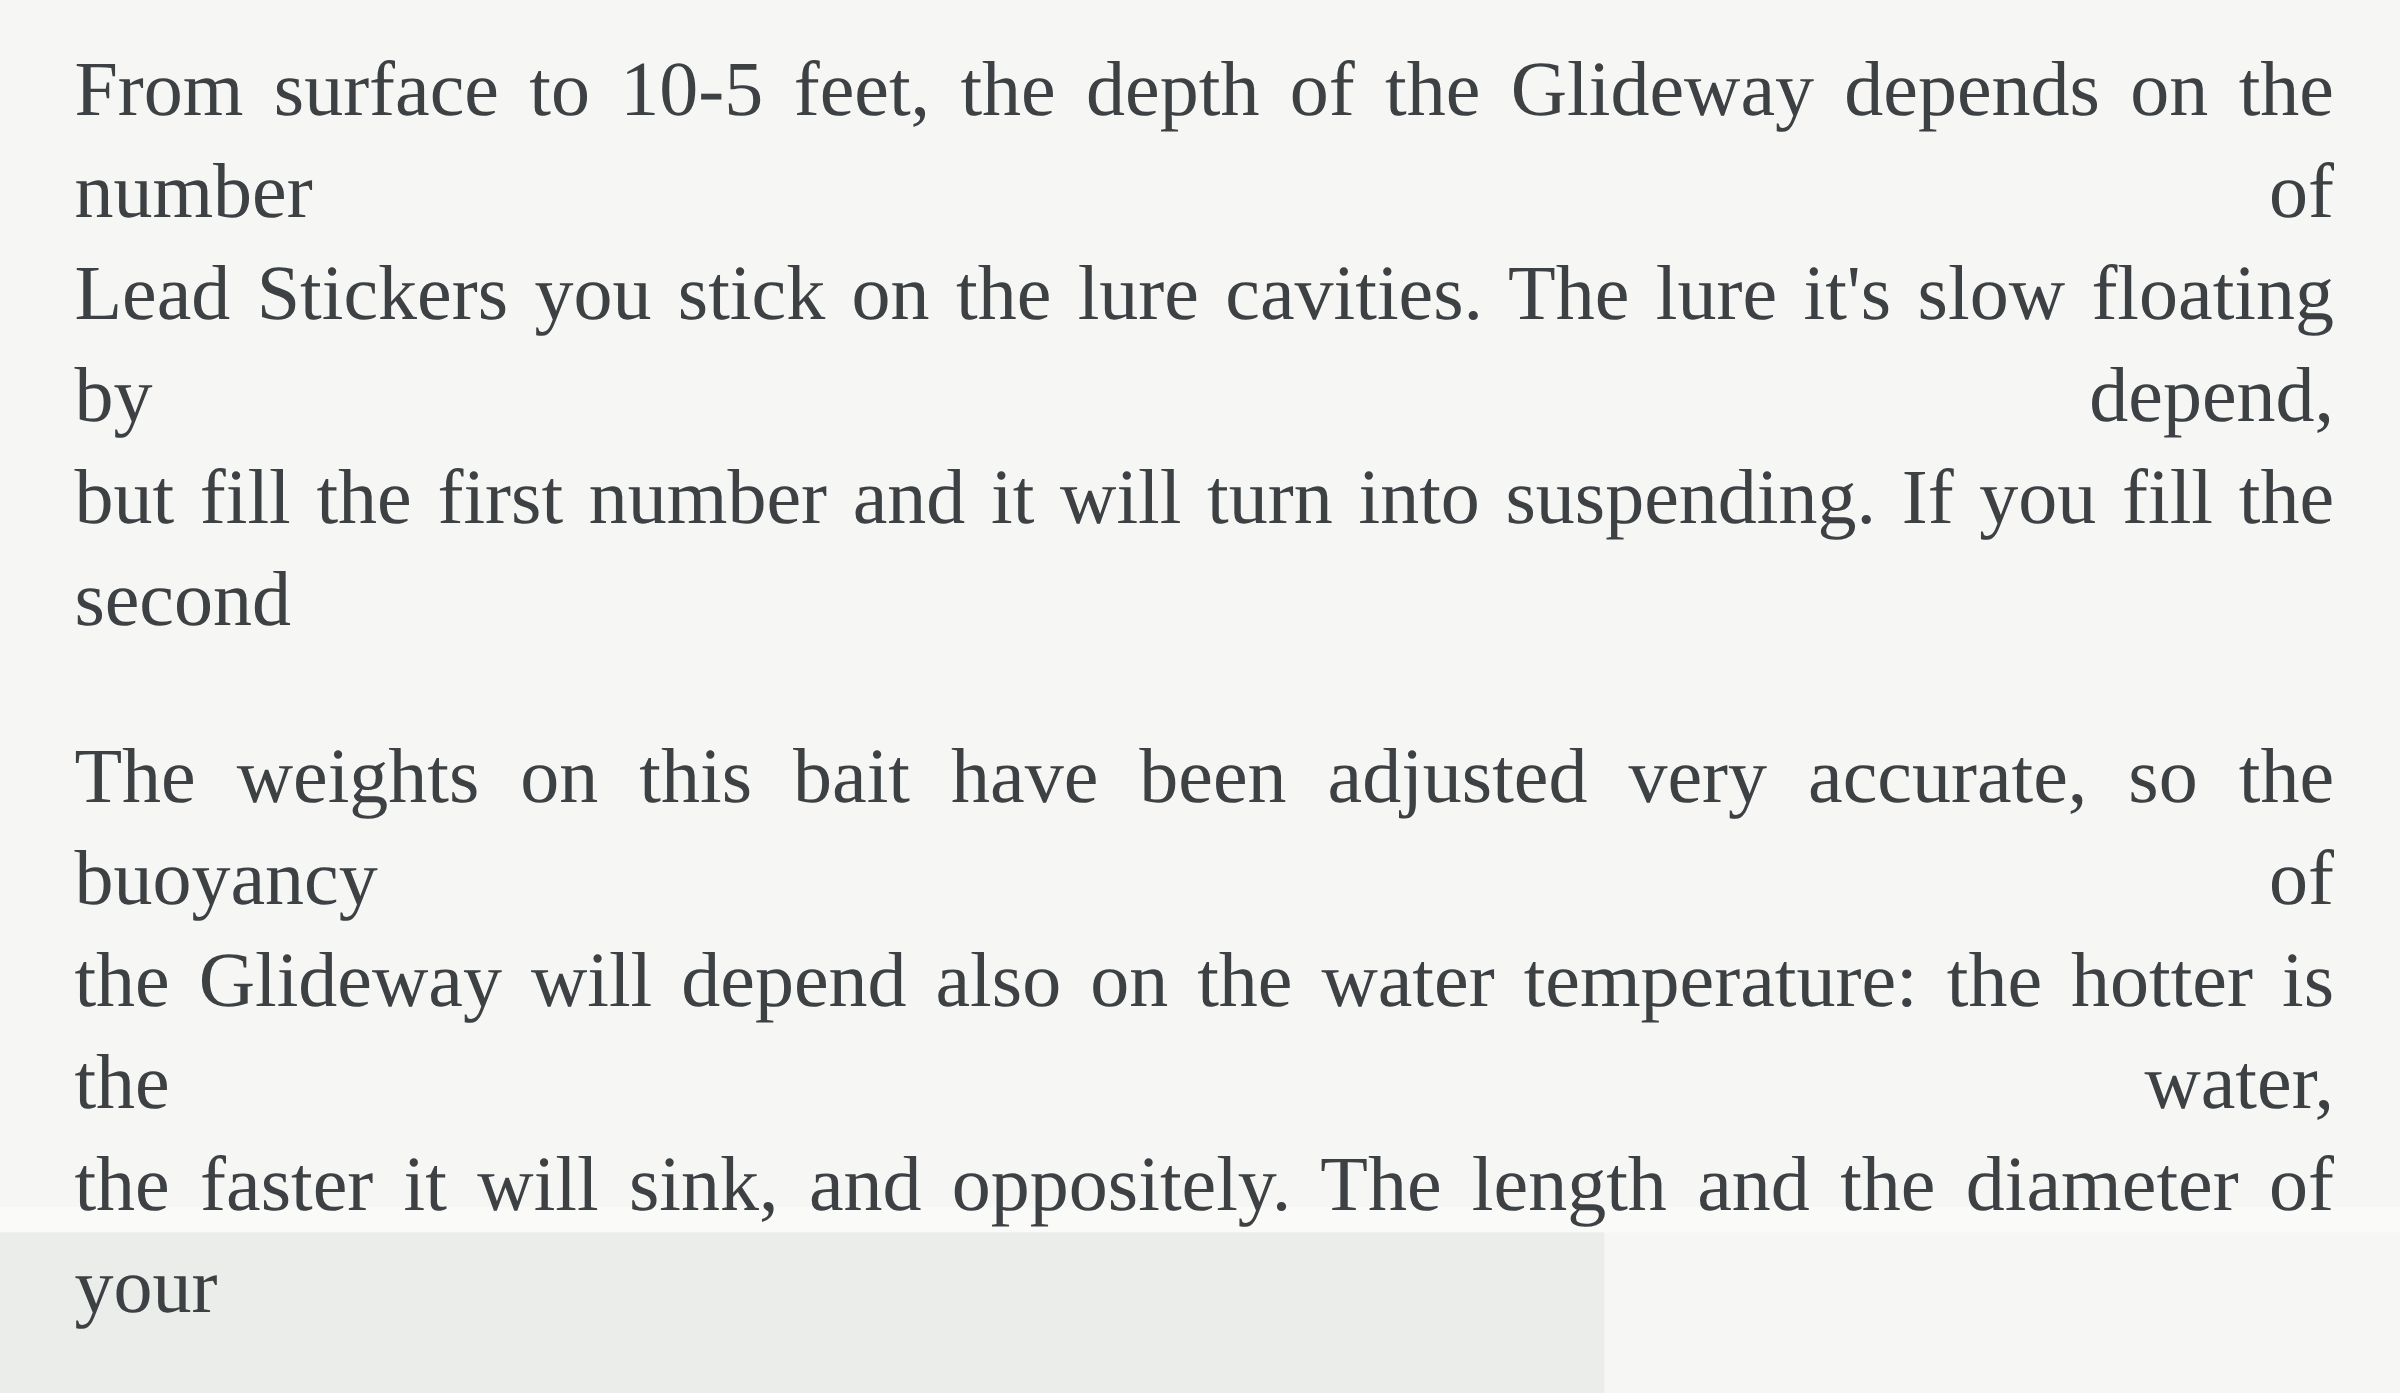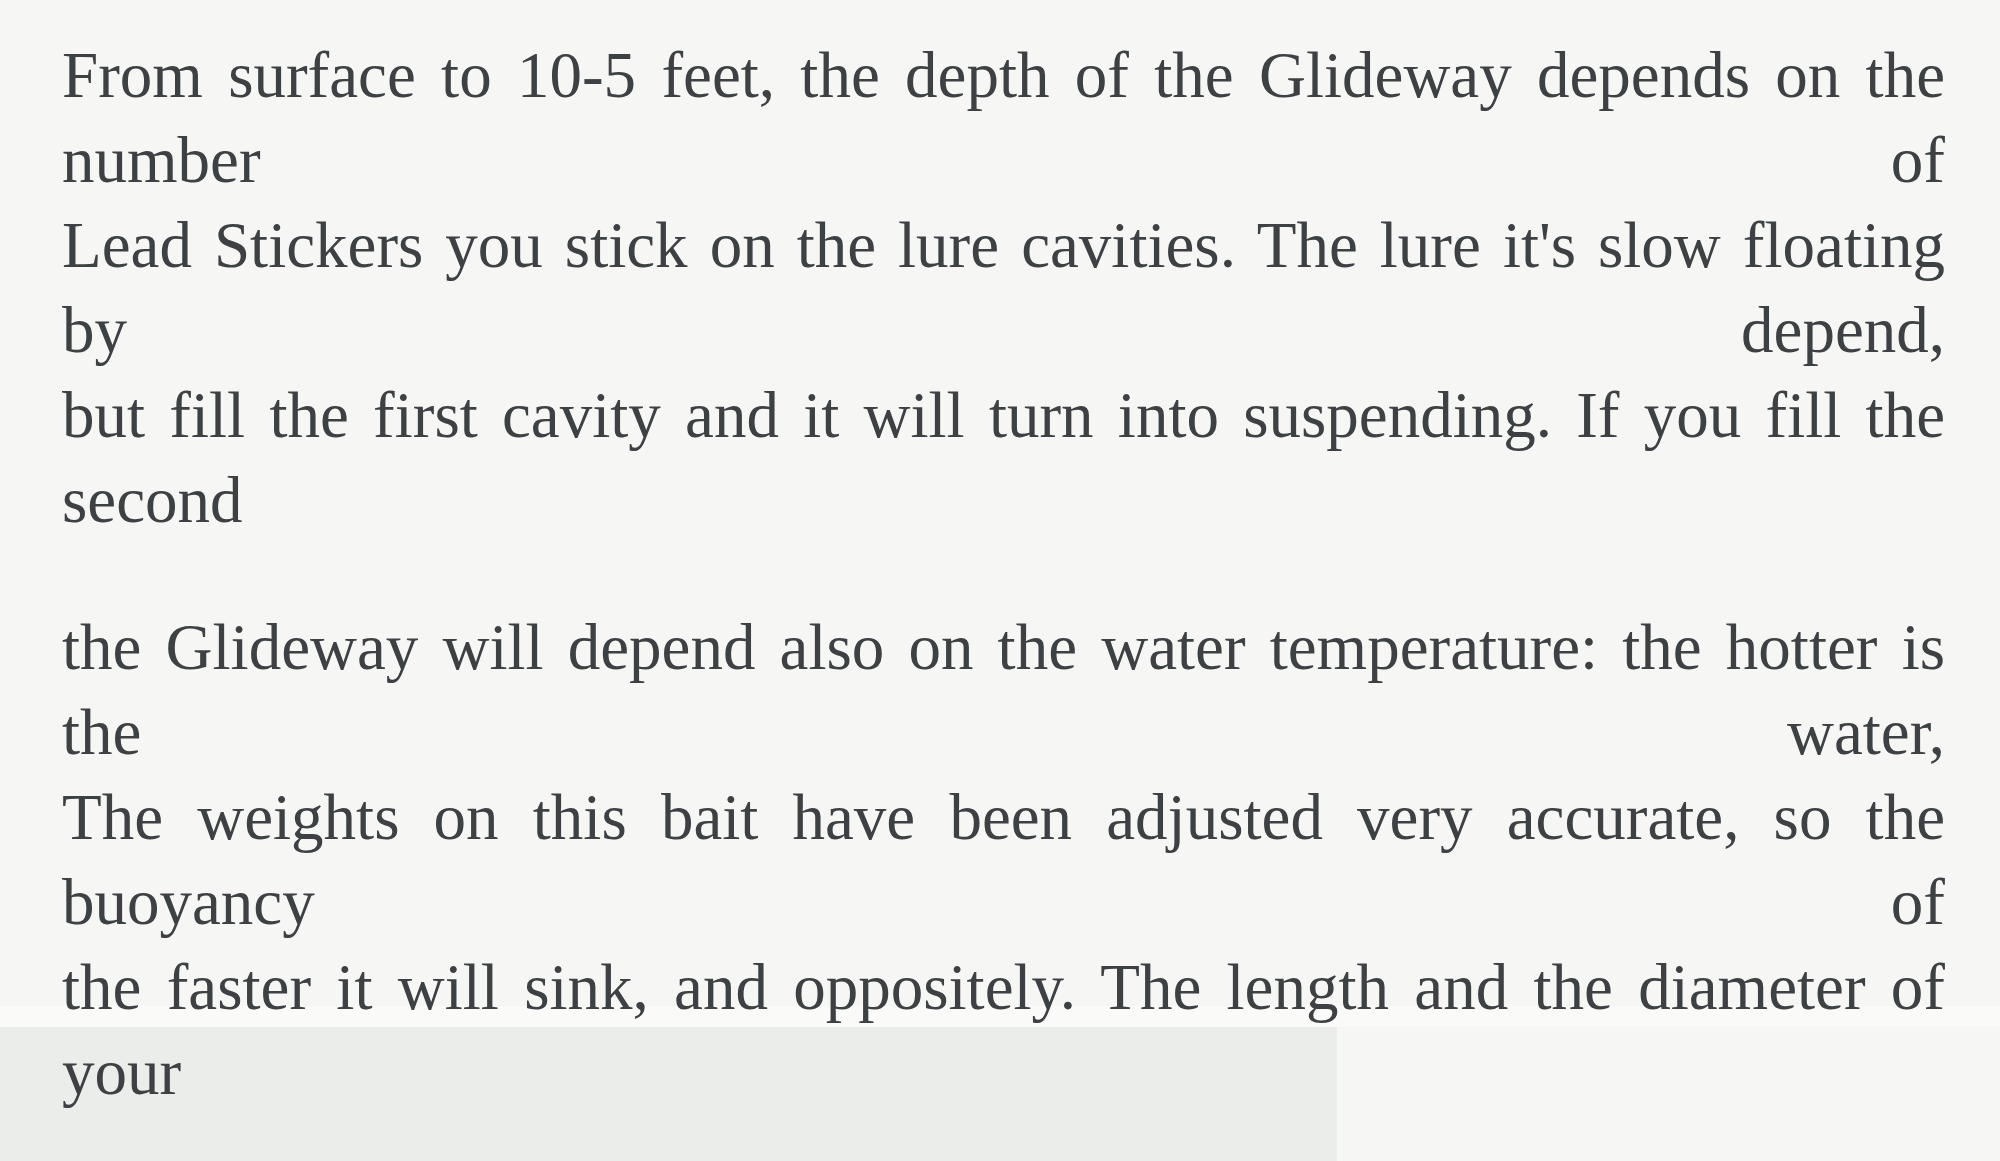--- a/index.html
+++ b/index.html
@@ -58,22 +58,22 @@
 </head>
 <body>
 
 <div class="shade-strip"></div>
 <div class="shade-block"></div>
 
 <div class="content">
   <div class="para">
     <div class="line">From surface to 10-5 feet, the depth of the Glideway depends on the number of</div>
     <div class="line">Lead Stickers you stick on the lure cavities. The lure it's slow floating by depend,</div>
-    <div class="line">but fill the first cavity and it will turn into suspending. If you fill the second</div>
+    <div class="line">but fill the first number and it will turn into suspending. If you fill the second</div>
   </div>
   <div class="para">
+    <div class="line">The weights on this bait have been adjusted very accurate, so the buoyancy of</div>
     <div class="line">the Glideway will depend also on the water temperature: the hotter is the water,</div>
-    <div class="line">The weights on this bait have been adjusted very accurate, so the buoyancy of</div>
     <div class="line">the faster it will sink, and oppositely. The length and the diameter of your</div>
 
   </div>
 
 </div>
 
 </body></html>

